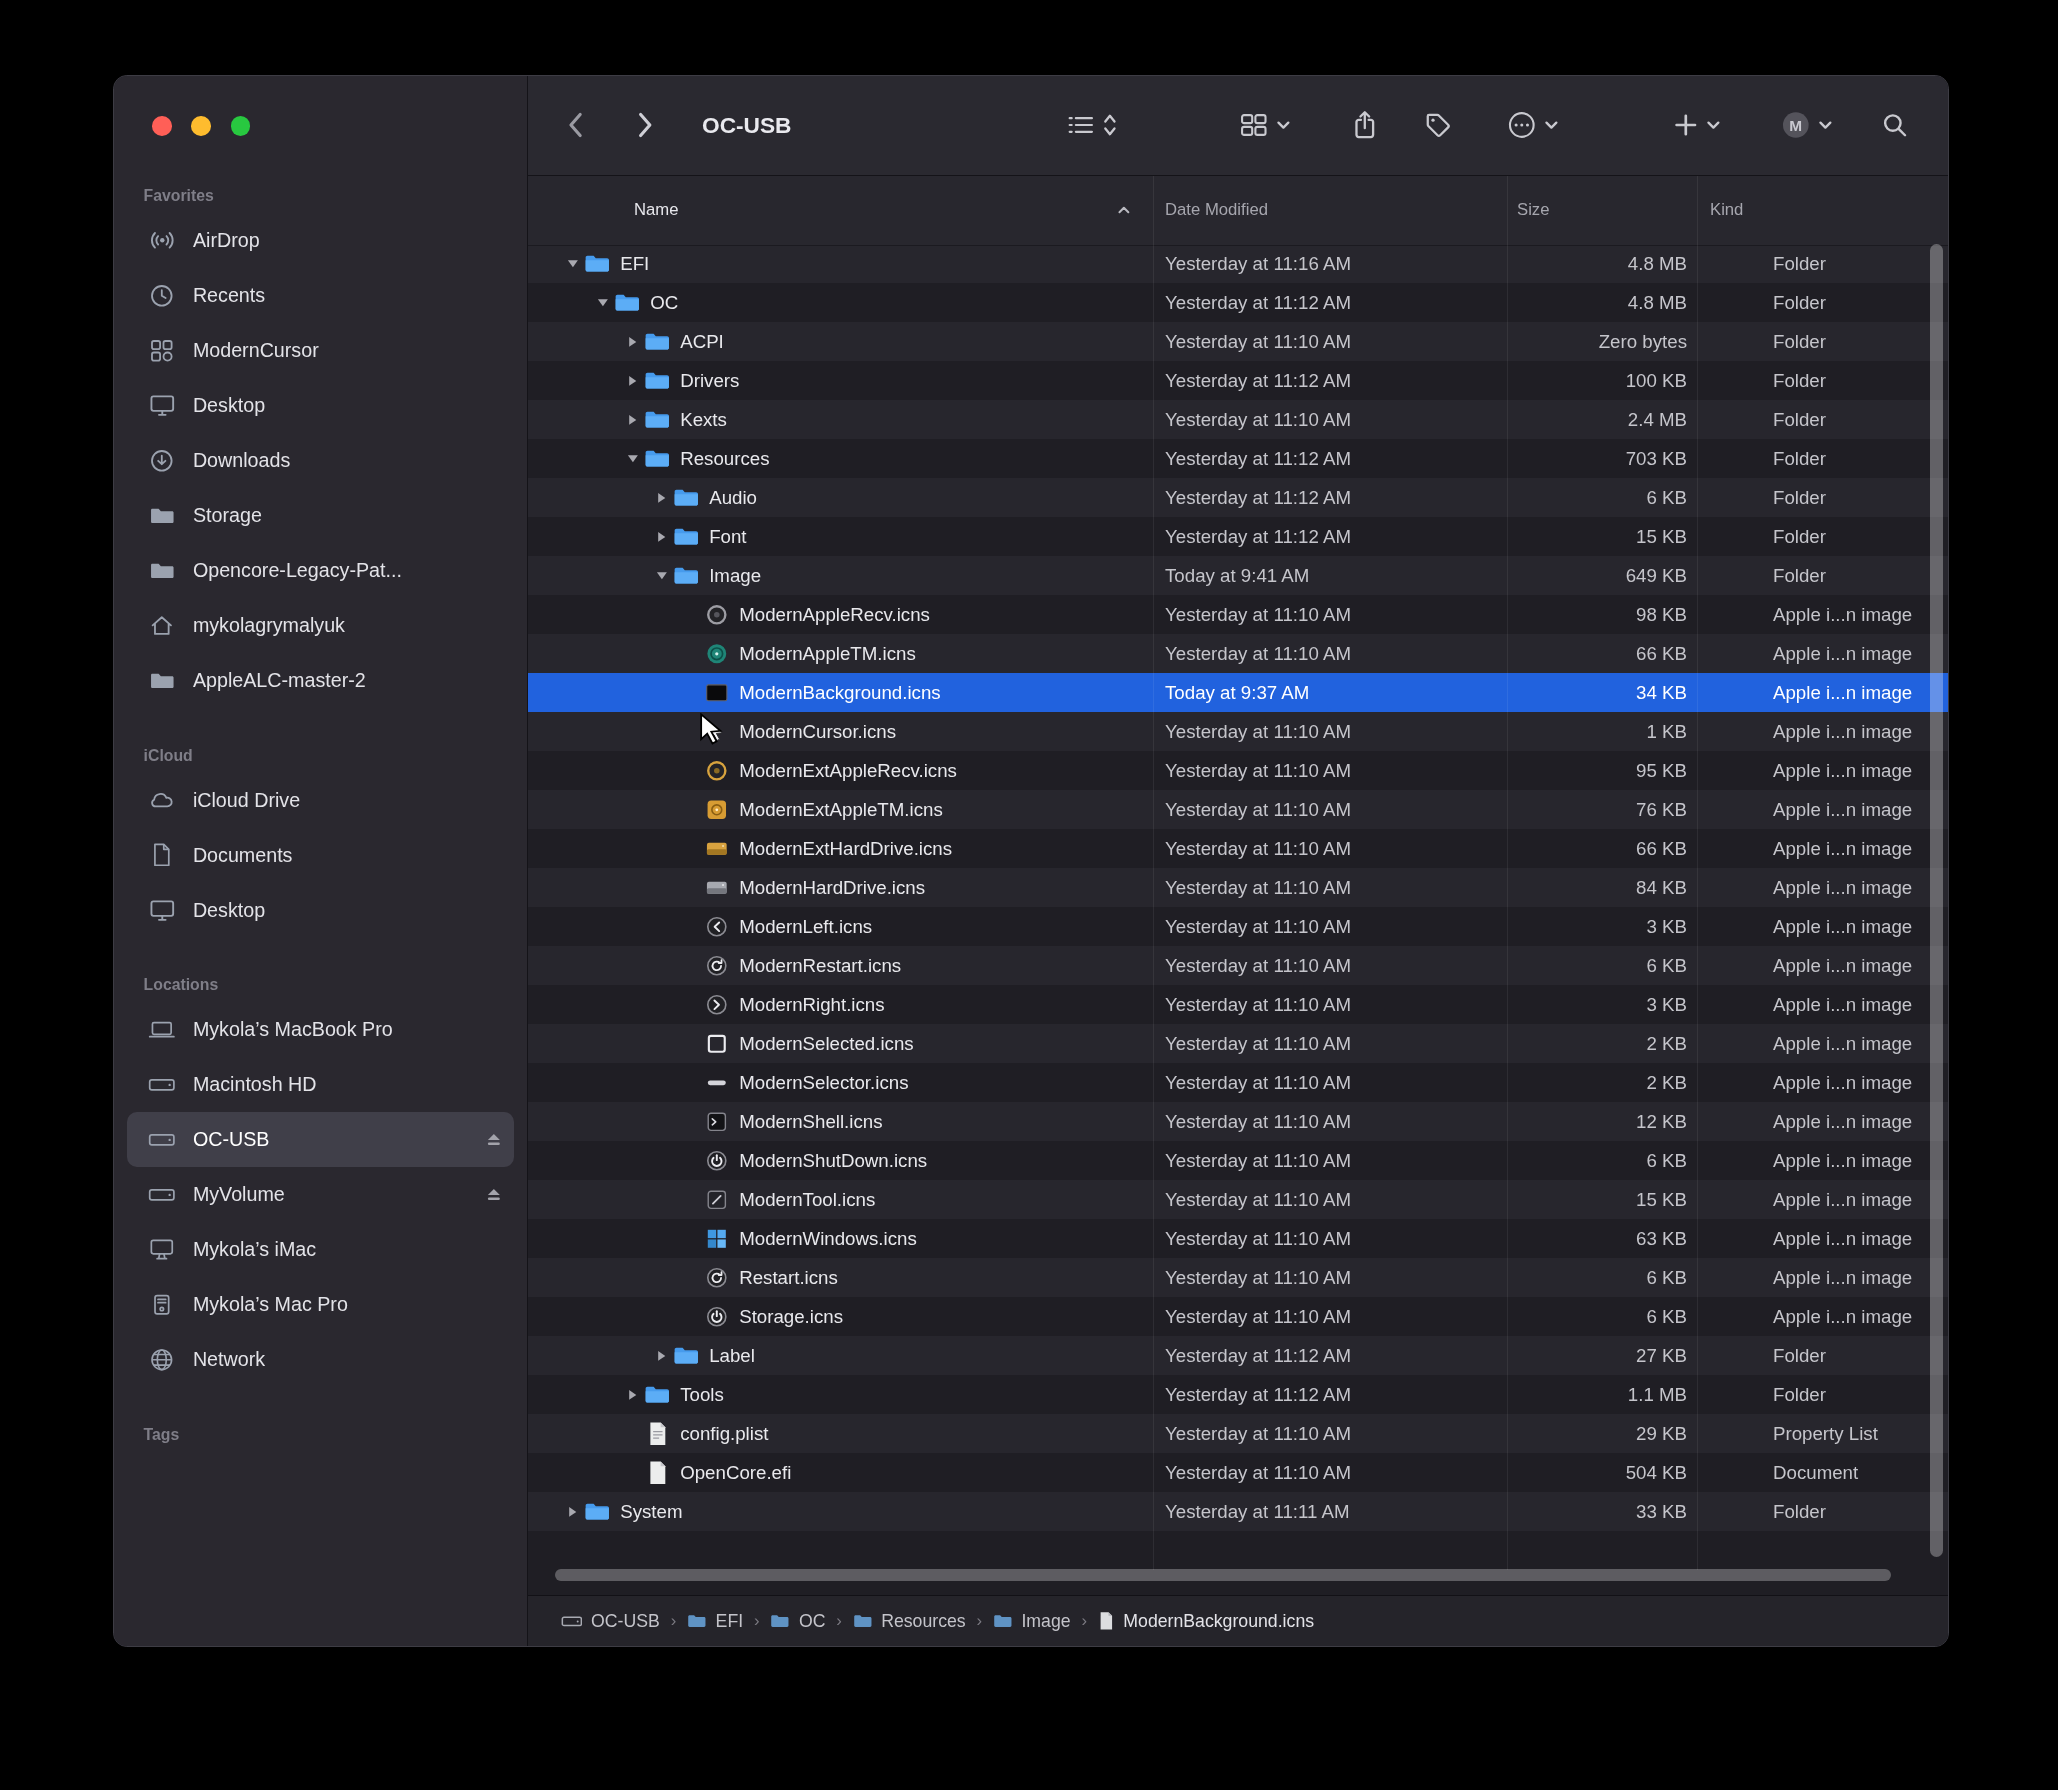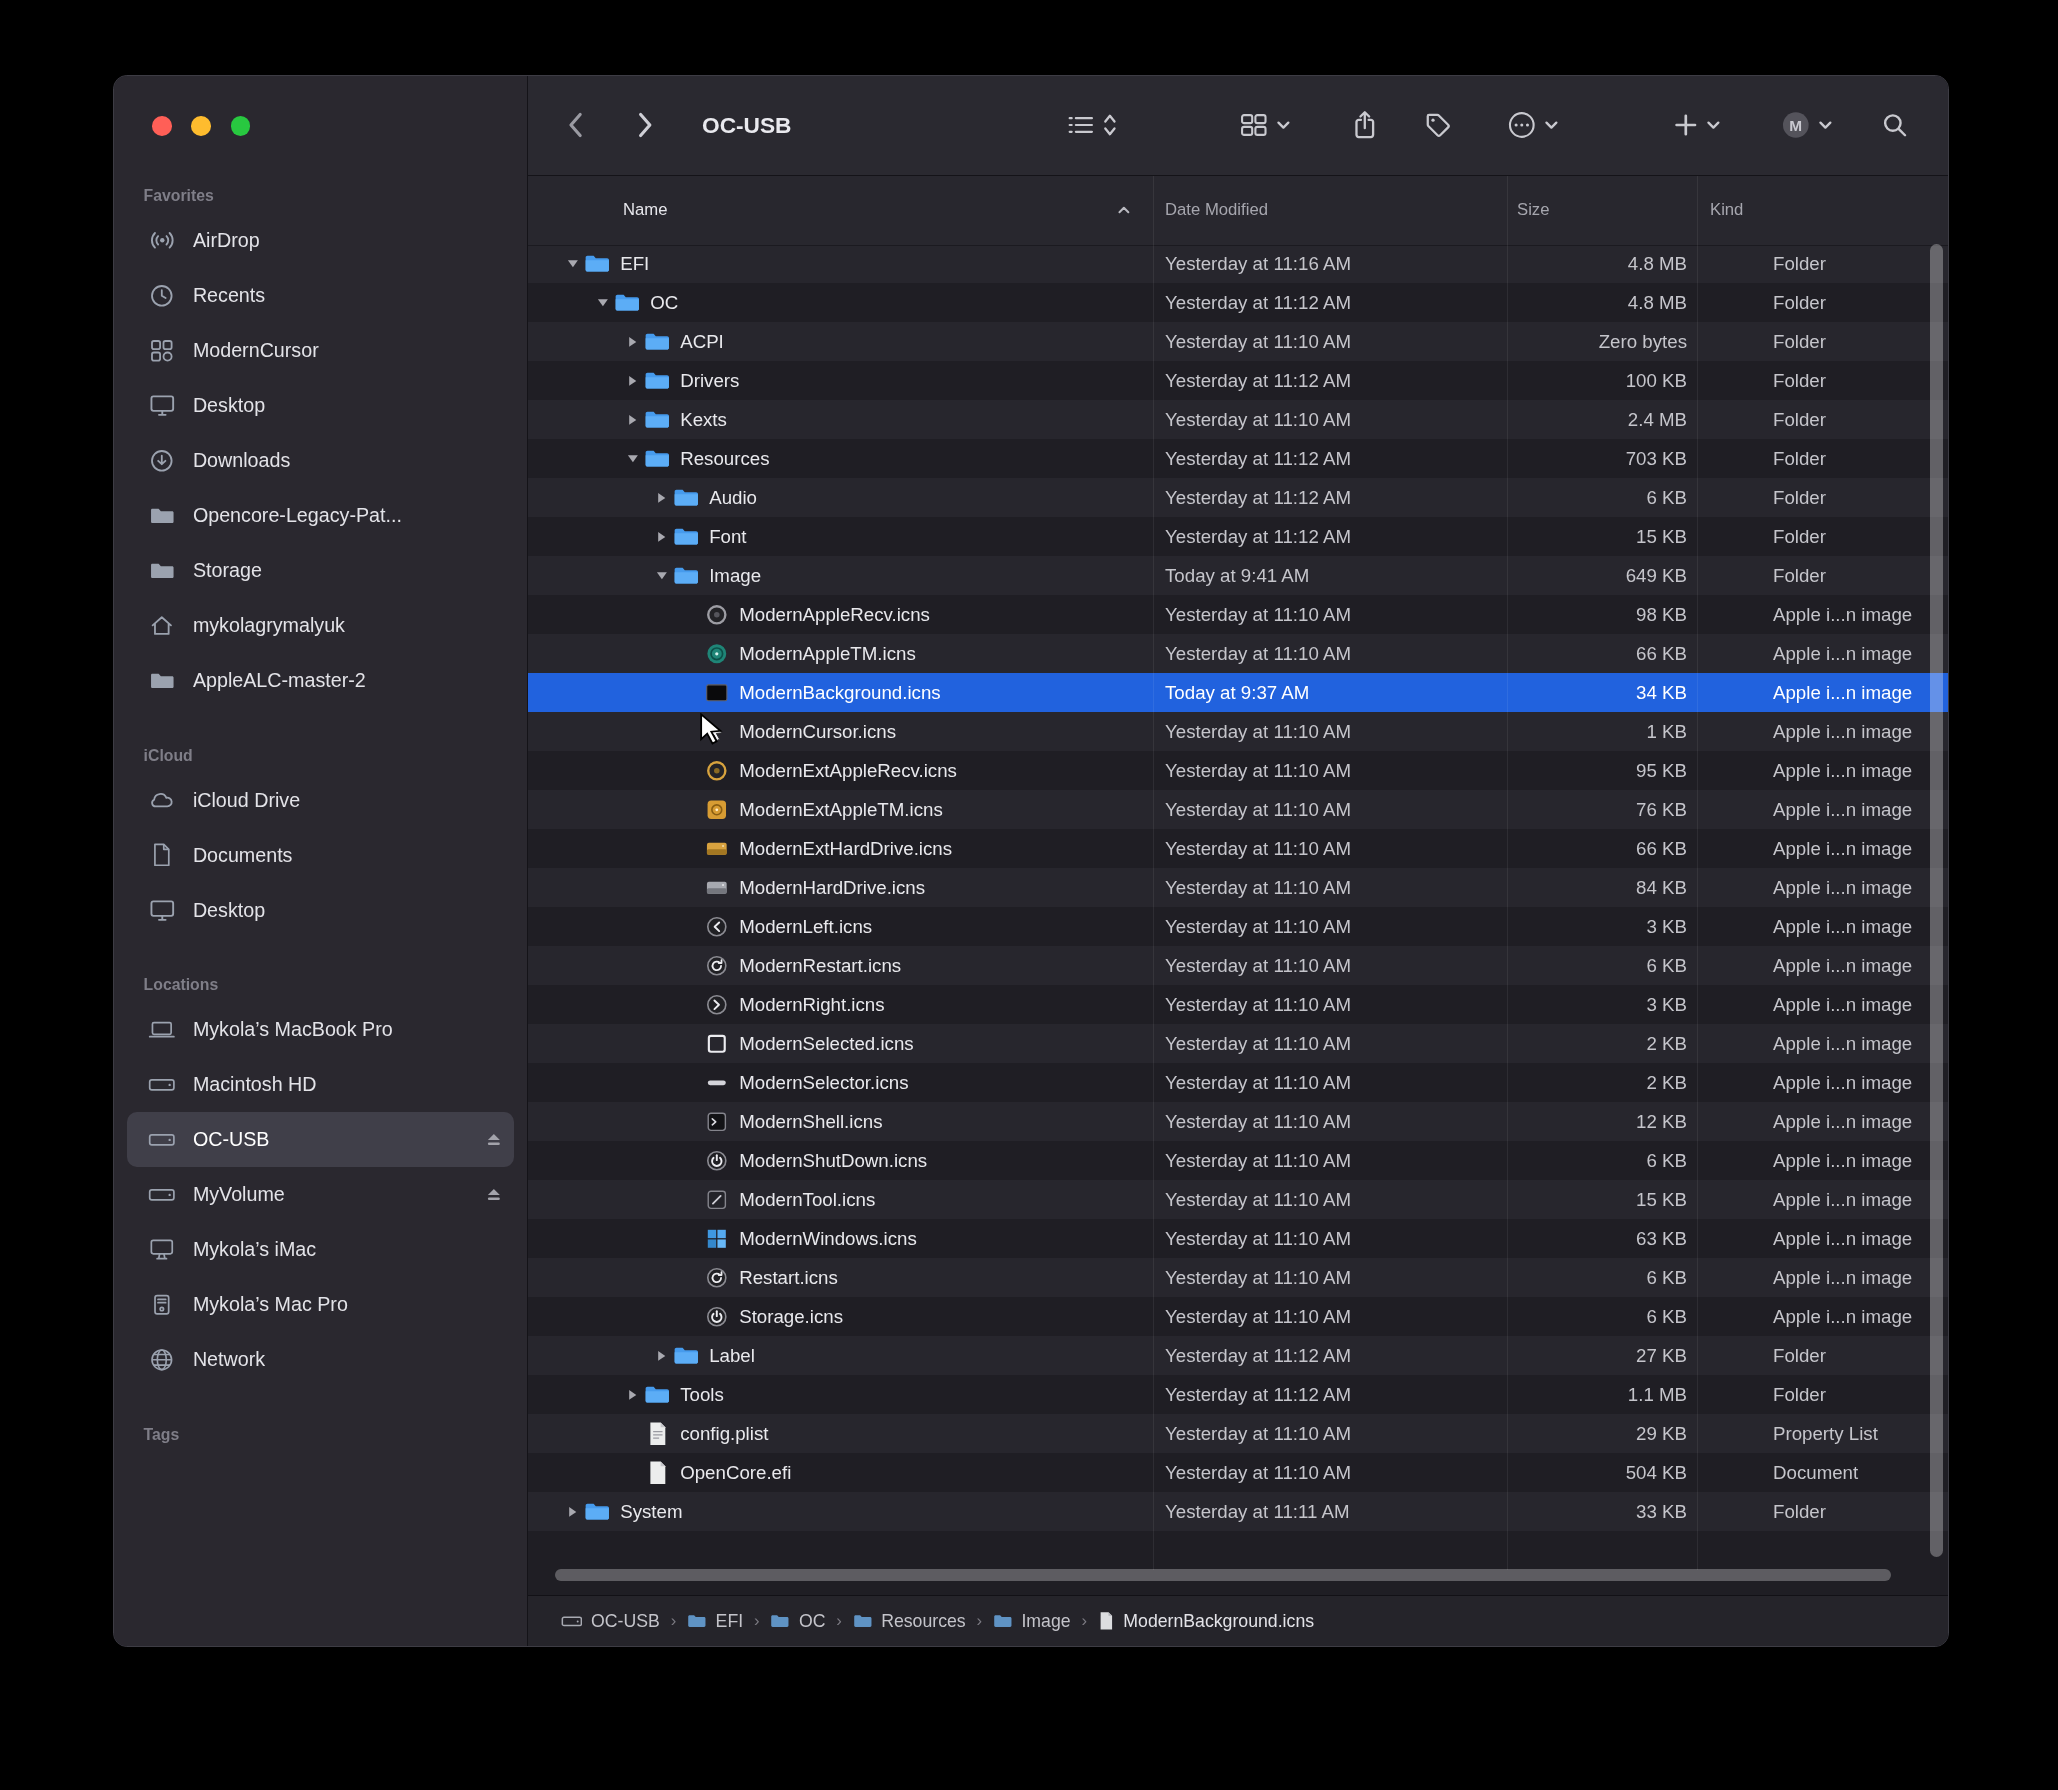--- a/index.html
+++ b/index.html
@@ -39,21 +39,21 @@
   [data-name="toolbar-group-by"]{left:711px}
   [data-name="toolbar-share"]{left:824px}
   [data-name="toolbar-tags"]{left:896px}
   [data-name="toolbar-more-actions"]{left:979px}
   [data-name="toolbar-new-item"]{left:1145px}
   [data-name="toolbar-account"]{left:1253px}
   [data-name="toolbar-search"]{left:1353px}
   .colheader{position:absolute;top:99px;left:0;right:0;height:70px;background:#28272e;
     border-bottom:1px solid #1b1a20;z-index:4;}
   .hcell{position:absolute;top:0;height:70px;line-height:70px;font-size:16.7px;color:#a6a6ae;cursor:default;}
-  .hcell.h0{left:95px;color:#e7e7ec;}
+  .hcell.h0{left:106px;color:#e7e7ec;}
   .hcell.h1{left:637px;}
   .hcell.h2{left:989px;}
   .hcell.h3{left:1182px;}
   .sort-chevron{position:absolute;left:589px;top:50%;transform:translateY(-50%);display:flex;}
   .vline{position:absolute;top:99px;height:1395px;width:1px;background:rgba(255,255,255,.07);
     z-index:5;pointer-events:none;}
   .list{position:absolute;top:168px;left:0;right:0;z-index:1;}
   .frow{position:relative;height:39px;display:flex;align-items:center;font-size:18.7px;color:#e9e9ed;}
   .frow.even{background:#27262d;}
   .frow.odd{background:#1f1e24;}
@@ -134,35 +134,35 @@
             </div>
             <div class="side-item" data-name="sidebar-item-downloads">
               <span class="side-icon" data-name="downloads-icon">
                 <svg width="25.6" height="25.6" viewBox="0 0 24 24" fill="none" stroke="currentColor" stroke-width="1.7" stroke-linecap="round" stroke-linejoin="round">
                   <circle cx="12" cy="12" r="9.2"></circle>
                   <path d="M12 7.2v8M8.6 12l3.4 3.2L15.4 12"></path>
                 </svg>
               </span>
               <span class="side-label" data-name="sidebar-item-label">Downloads</span>
             </div>
+            <div class="side-item" data-name="sidebar-item-storage">
+              <span class="side-icon" data-name="folder-side-icon">
+                <svg width="26.6" height="21.7" viewBox="0 0 26 20" fill="currentColor">
+                  <path d="M2 4.2C2 3.5 2.6 3 3.3 3h6.1l2.2 2.4h11.1c.7 0 1.3.6 1.3 1.3v9.1c0 .7-.6 1.2-1.3 1.2H3.3c-.7 0-1.3-.5-1.3-1.2z"></path>
+                </svg>
+              </span>
+              <span class="side-label" data-name="sidebar-item-label">Storage</span>
+            </div>
             <div class="side-item" data-name="sidebar-item-opencore-legacy-pat">
               <span class="side-icon" data-name="folder-side-icon">
                 <svg width="26.6" height="21.7" viewBox="0 0 26 20" fill="currentColor">
                   <path d="M2 4.2C2 3.5 2.6 3 3.3 3h6.1l2.2 2.4h11.1c.7 0 1.3.6 1.3 1.3v9.1c0 .7-.6 1.2-1.3 1.2H3.3c-.7 0-1.3-.5-1.3-1.2z"></path>
                 </svg>
               </span>
               <span class="side-label" data-name="sidebar-item-label">Opencore-Legacy-Pat...</span>
-            </div>
-            <div class="side-item" data-name="sidebar-item-storage">
-              <span class="side-icon" data-name="folder-side-icon">
-                <svg width="26.6" height="21.7" viewBox="0 0 26 20" fill="currentColor">
-                  <path d="M2 4.2C2 3.5 2.6 3 3.3 3h6.1l2.2 2.4h11.1c.7 0 1.3.6 1.3 1.3v9.1c0 .7-.6 1.2-1.3 1.2H3.3c-.7 0-1.3-.5-1.3-1.2z"></path>
-                </svg>
-              </span>
-              <span class="side-label" data-name="sidebar-item-label">Storage</span>
             </div>
             <div class="side-item" data-name="sidebar-item-mykolagrymalyuk">
               <span class="side-icon" data-name="home-icon">
                 <svg width="25.6" height="25.6" viewBox="0 0 24 24" fill="none" stroke="currentColor" stroke-width="1.7" stroke-linejoin="round" stroke-linecap="round">
                   <path d="M3.4 11.6 12 4l8.6 7.6M5.6 10v9.6h12.8V10"></path>
                 </svg>
               </span>
               <span class="side-label" data-name="sidebar-item-label">mykolagrymalyuk</span>
             </div>
             <div class="side-item" data-name="sidebar-item-applealc-master-2">

